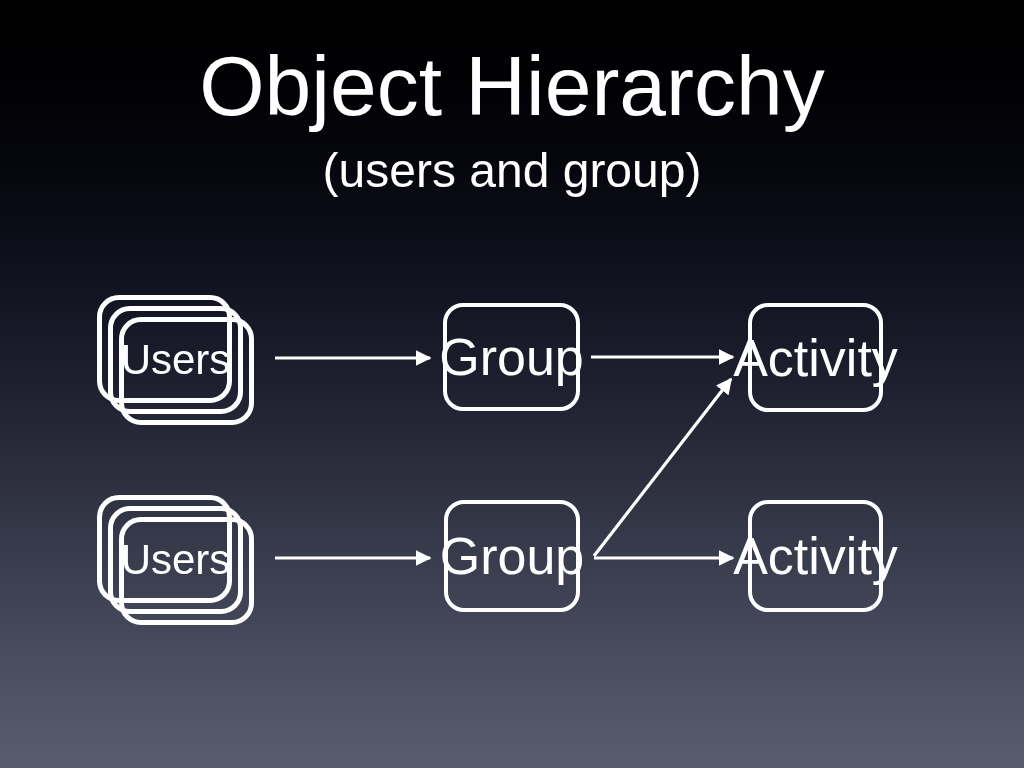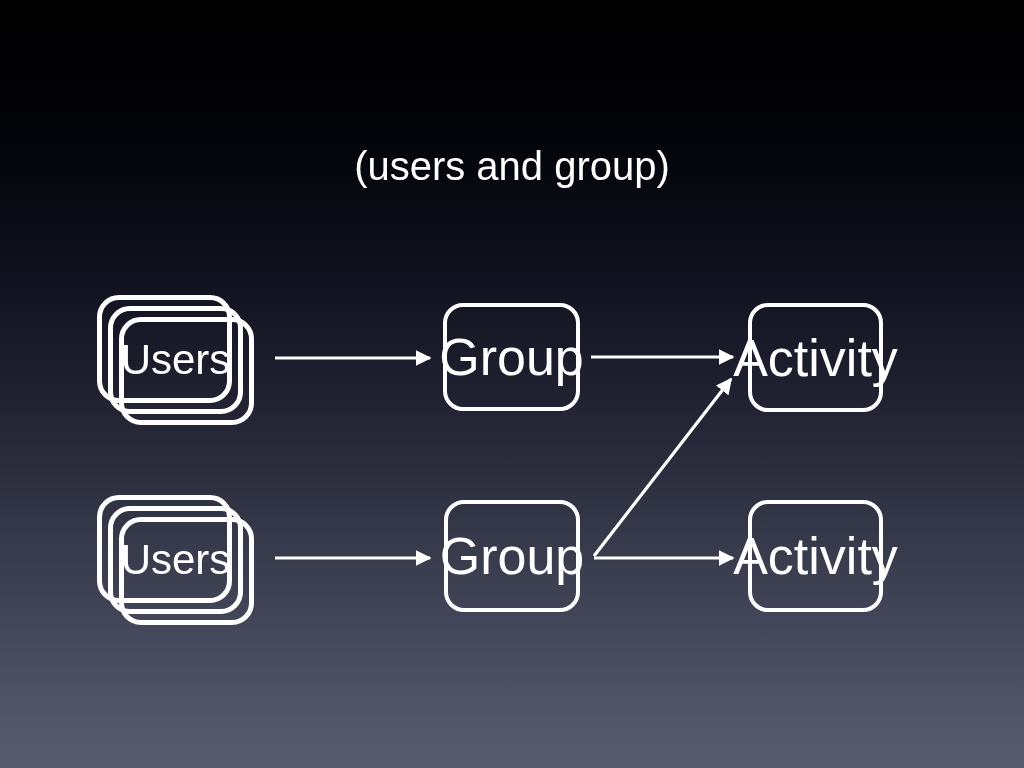--- a/index.html
+++ b/index.html
@@ -14,21 +14,21 @@
       #424557 80%, #4e5264 90%, #585c6f 100%);
     color:#ffffff;
   }
   .title{
     position:absolute; top:42px; left:0; width:100%;
     text-align:center; font-size:84px; line-height:1.05;
     letter-spacing:0px; color:#ffffff;
   }
   .subtitle{
     position:absolute; top:143px; left:0; width:100%;
-    text-align:center; font-size:40px; line-height:1.15;
+    text-align:center; font-size:48px; line-height:1.15;
     color:#ffffff;
   }
   .arrows{
     position:absolute; top:0; left:0; width:1024px; height:768px;
     pointer-events:none;
   }
   .node{
     position:absolute; box-sizing:border-box;
     border:4px solid #ffffff; border-radius:20px;
     display:flex; align-items:center; justify-content:center;
@@ -56,20 +56,21 @@
     position:absolute; left:0; top:0; width:100%; height:100%;
     display:flex; align-items:center; justify-content:center;
     font-size:42px; color:#ffffff;
   }
 </style>
 </head>
 <body>
 
 <div class="slide">
 
+  <div class="title">Object Hierarchy</div>
   <div class="subtitle">(users and group)</div>
 
   <svg class="arrows" viewBox="0 0 1024 768" xmlns="http://www.w3.org/2000/svg">
     <defs>
       <marker id="ah" viewBox="0 0 10 10" refX="9" refY="5" markerWidth="5" markerHeight="5" orient="auto-start-reverse">
         <path d="M0,0 L10,5 L0,10 z" fill="#ffffff"></path>
       </marker>
     </defs>
     <g stroke="#ffffff" stroke-width="3.2" fill="none">
       <line x1="275" y1="358" x2="430" y2="358" marker-end="url(#ah)"></line>

